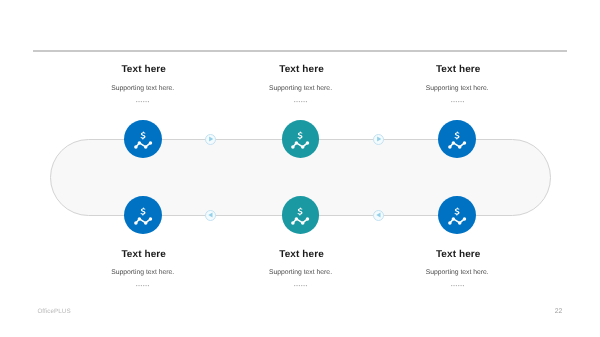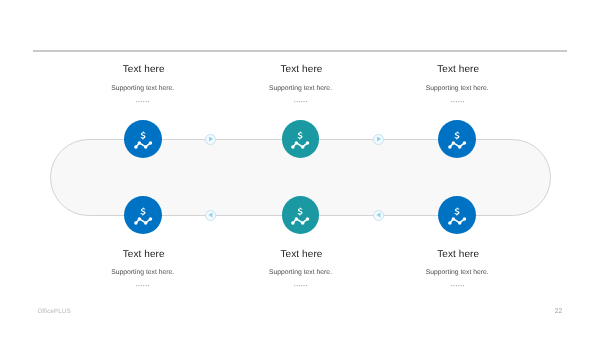--- a/index.html
+++ b/index.html
@@ -16,21 +16,21 @@
   .node{position:absolute;width:37.8px;height:37.8px;border-radius:50%;
         display:flex;align-items:center;justify-content:center;}
   .nicon{width:22px;height:22px;display:block;}
 
   .arrow{position:absolute;width:11.6px;height:11.6px;border-radius:50%;
          border:0.9px solid #c3e2f2;background:#f4fbfe;
          display:flex;align-items:center;justify-content:center;box-sizing:border-box;}
   .atri{width:10px;height:10px;display:block;}
 
   .cap{position:absolute;width:120px;text-align:center;}
-  .ttl{font-size:10px;line-height:12px;font-weight:normal;color:#1b1b1b;letter-spacing:0.1px;}
+  .ttl{font-size:10px;line-height:12px;font-weight:bold;color:#1b1b1b;letter-spacing:0.1px;}
   .sub{font-size:6.8px;line-height:9px;color:#4e4e4e;}
   .dots{line-height:0;font-size:0;}
   .dots svg{display:inline-block;}
 
   .brand{position:absolute;left:37.4px;top:308.1px;font-size:6.3px;line-height:8px;
          color:#b9b9b9;letter-spacing:0.05px;}
   .pageno{position:absolute;right:37.6px;top:307.0px;font-size:6.9px;line-height:9px;color:#9d9d9d;}
 
   
   .c1{left:82.7px;} .c2{left:240.5px;} .c3{left:397.2px;}

